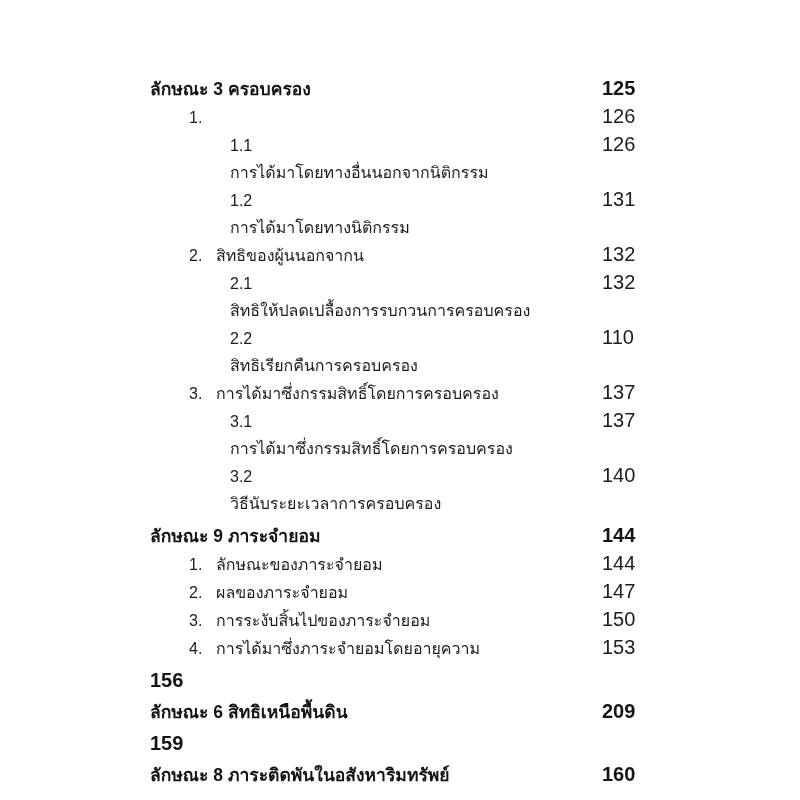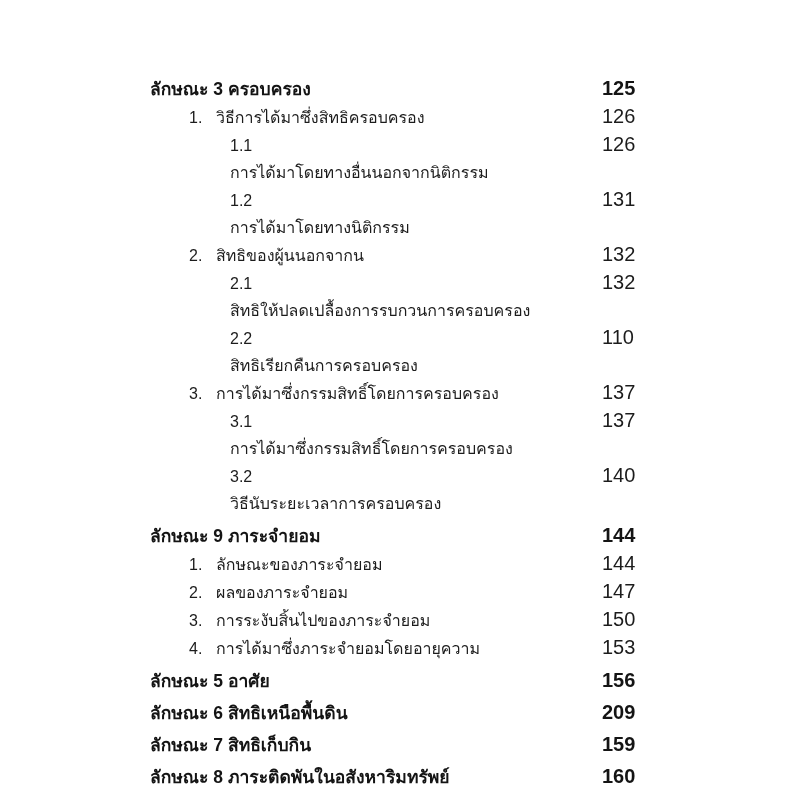--- a/index.html
+++ b/index.html
@@ -64,21 +64,20 @@
   <div class="toc" id="toc">
       <div class="row heading">
         <span class="label">
           <span>ลักษณะ 3 ครอบครอง</span>
         </span>
         <span class="pagenum">125</span>
       </div>
       <div class="row item level1">
         <span class="label">
           <span class="no">1.</span>
-          <span class="txt">วิธีการได้มาซึ่งสิทธิครอบครอง</span>
         </span>
         <span class="pagenum">126</span>
       </div>
       <div class="row item level2">
         <span class="label">
           <span class="no">1.1</span>
           <span class="txt">การได้มาโดยทางอื่นนอกจากนิติกรรม</span>
         </span>
         <span class="pagenum">126</span>
       </div>
@@ -159,35 +158,29 @@
         <span class="pagenum">150</span>
       </div>
       <div class="row item level1">
         <span class="label">
           <span class="no">4.</span>
           <span class="txt">การได้มาซึ่งภาระจำยอมโดยอายุความ</span>
         </span>
         <span class="pagenum">153</span>
       </div>
       <div class="row heading">
-        <span class="label">
-          <span>ลักษณะ 5 อาศัย</span>
-        </span>
         <span class="pagenum">156</span>
       </div>
       <div class="row heading">
         <span class="label">
           <span>ลักษณะ 6 สิทธิเหนือพื้นดิน</span>
         </span>
         <span class="pagenum">209</span>
       </div>
       <div class="row heading">
-        <span class="label">
-          <span>ลักษณะ 7 สิทธิเก็บกิน</span>
-        </span>
         <span class="pagenum">159</span>
       </div>
       <div class="row heading">
         <span class="label">
           <span>ลักษณะ 8 ภาระติดพันในอสังหาริมทรัพย์</span>
         </span>
         <span class="pagenum">160</span>
       </div>
     </div>
 </div>

